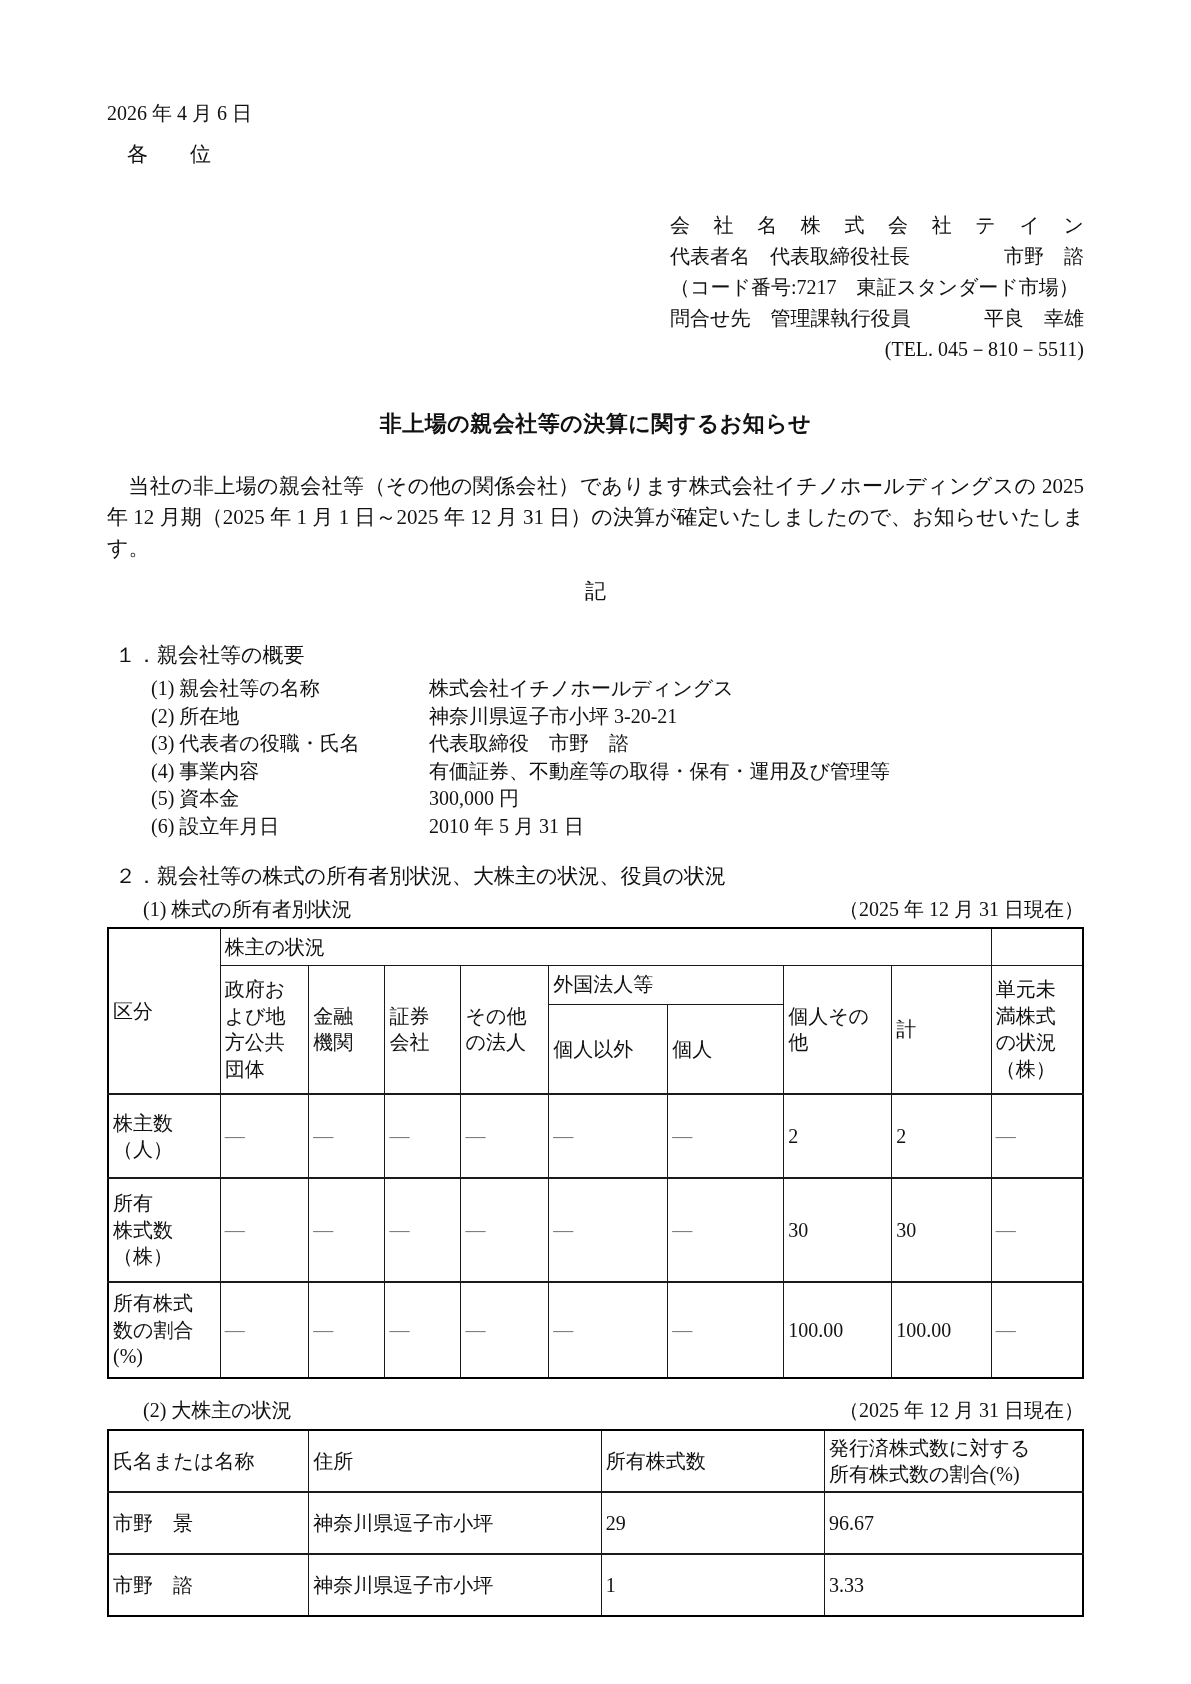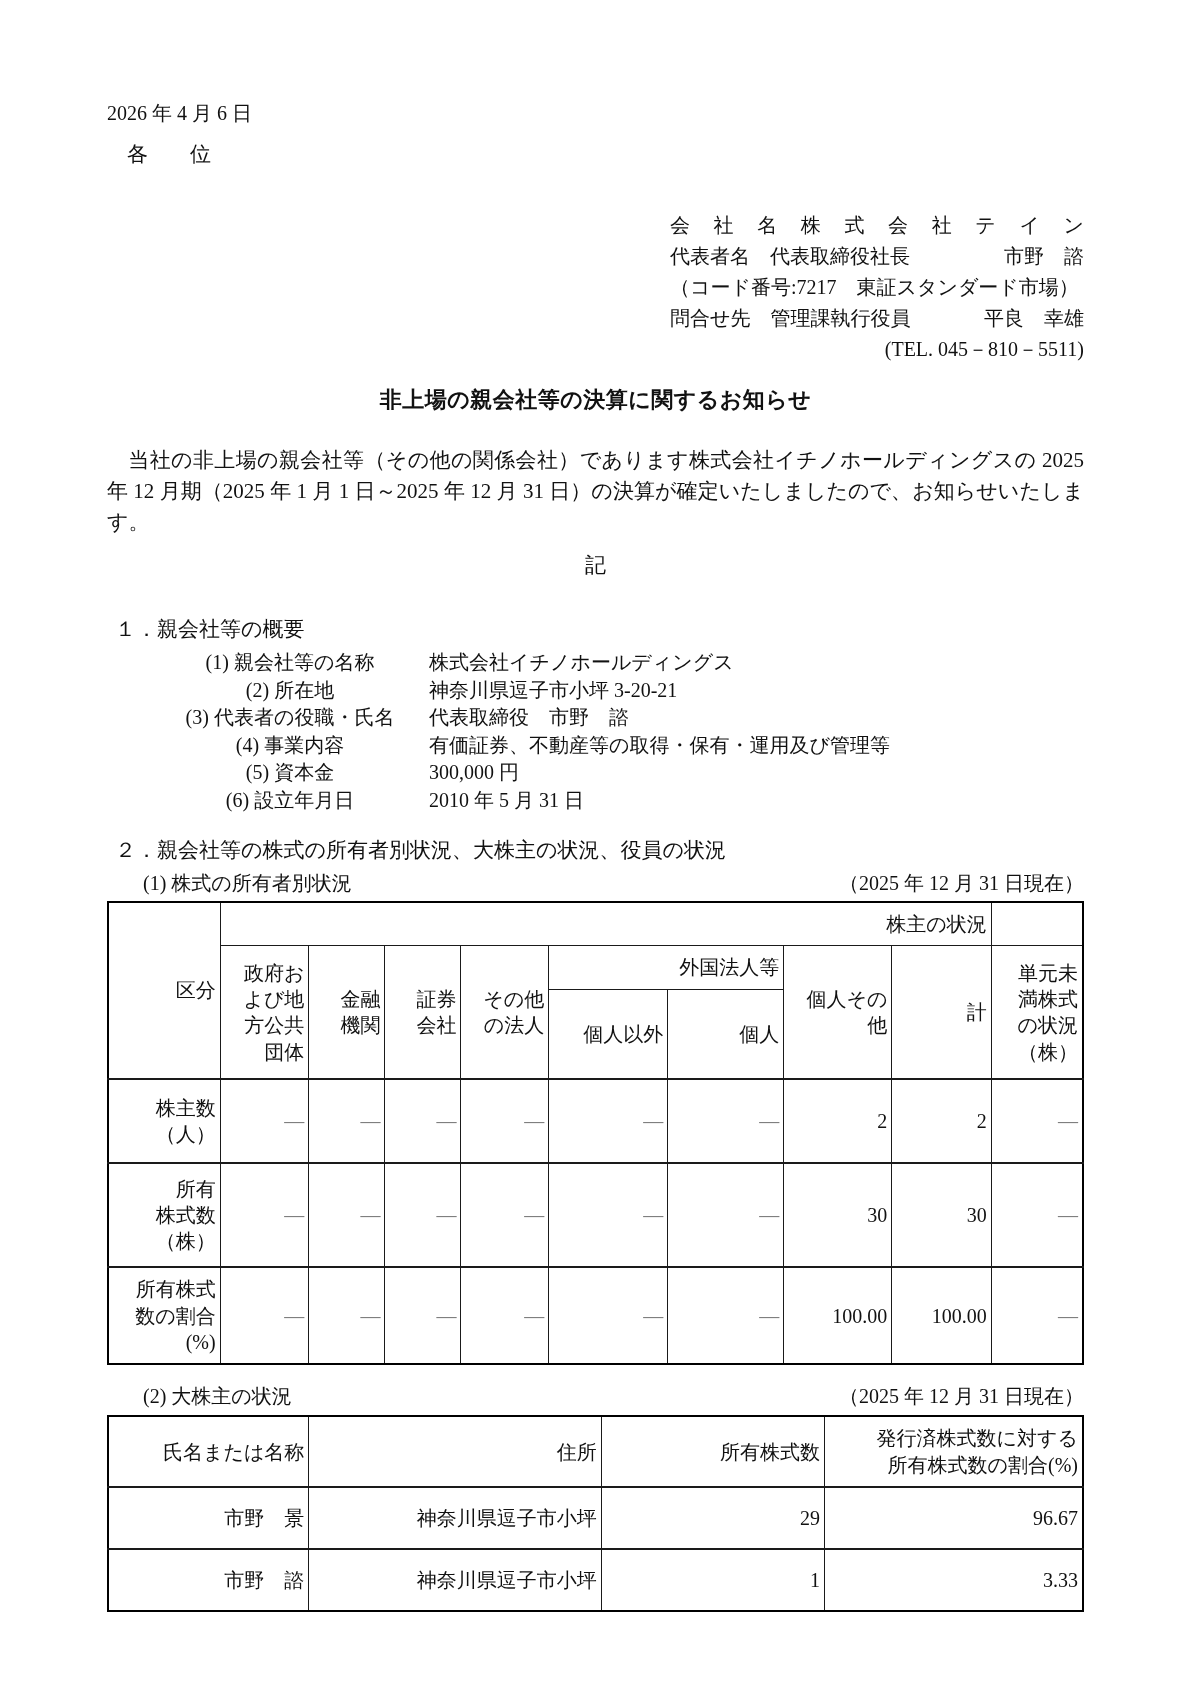--- a/index.html
+++ b/index.html
@@ -15,43 +15,43 @@
   }
   .date-line { font-size: 20px; line-height: 27px; }
   .salutation { margin-top: 14px; margin-left: 20px; font-size: 21px; line-height: 27px; }
 
   .sender { margin-top: 42px; margin-left: auto; width: 414px; font-size: 20px; line-height: 31px; }
   .sender .jline { text-align: justify; text-align-last: justify; margin-top: 27px; }
   .sender .frow { display: flex; justify-content: space-between; }
   .sender .rline { text-align: right; }
 
   .doc-title {
-    margin-top: 20px; text-align: center; font-weight: bold; font-size: 22px; line-height: 30px;
-    font-family: Liberation Serif, serif; letter-spacing: 0.5px;
+    margin-top: 46px; text-align: center; font-weight: bold; font-size: 22px; line-height: 30px;
+    font-family: Liberation Mono, monospace; letter-spacing: 0.5px;
   }
   .intro { margin-top: 30px; font-size: 21px; line-height: 31px; text-align: justify; }
   .ki { margin-top: 13px; text-align: center; font-size: 21px; line-height: 28px; }
 
   .sec-heading { margin-top: 36px; margin-left: 8px; font-size: 21px; line-height: 28px; }
   .sec-heading.s2 { margin-top: 22px; }
-  .items { margin-top: 6px; text-align: center; }
+  .items { margin-top: 6px; }
   .item { font-size: 20px; line-height: 27.5px; margin-left: 44px; display: flex; }
   .item .ilabel { width: 278px; flex: 0 0 278px; }
 
   .caption-row { margin-top: 5px; display: flex; justify-content: space-between; font-size: 20px; line-height: 28px; }
   .caption-row.second { margin-top: 17px; }
   .caption-row .cap { margin-left: 36px; text-align: right; }
 
   table { border-collapse: collapse; table-layout: fixed; width: 100%; }
   .t1 { margin-top: 4px; border: 2px solid #000; }
   .t2 { margin-top: 5px; border: 2px solid #000; }
   td {
     border: 1.5px solid #1a1a1a;
-    text-align: right; vertical-align: middle;
-    padding: 8px 4px; font-size: 20px; line-height: 1.32;
+    text-align: left; vertical-align: middle;
+    padding: 2px 4px; font-size: 20px; line-height: 1.32;
     overflow: hidden;
   }
   tr.tdata td { border-top-width: 2px; }
   .pre { white-space: pre-line; }
   .dash { color: #777; }
   .h1a { height: 37px; }
   .h1b { height: 39px; }
   .h1c { height: 90px; }
   .hd1 { height: 84px; }
   .hd2 { height: 104px; }

